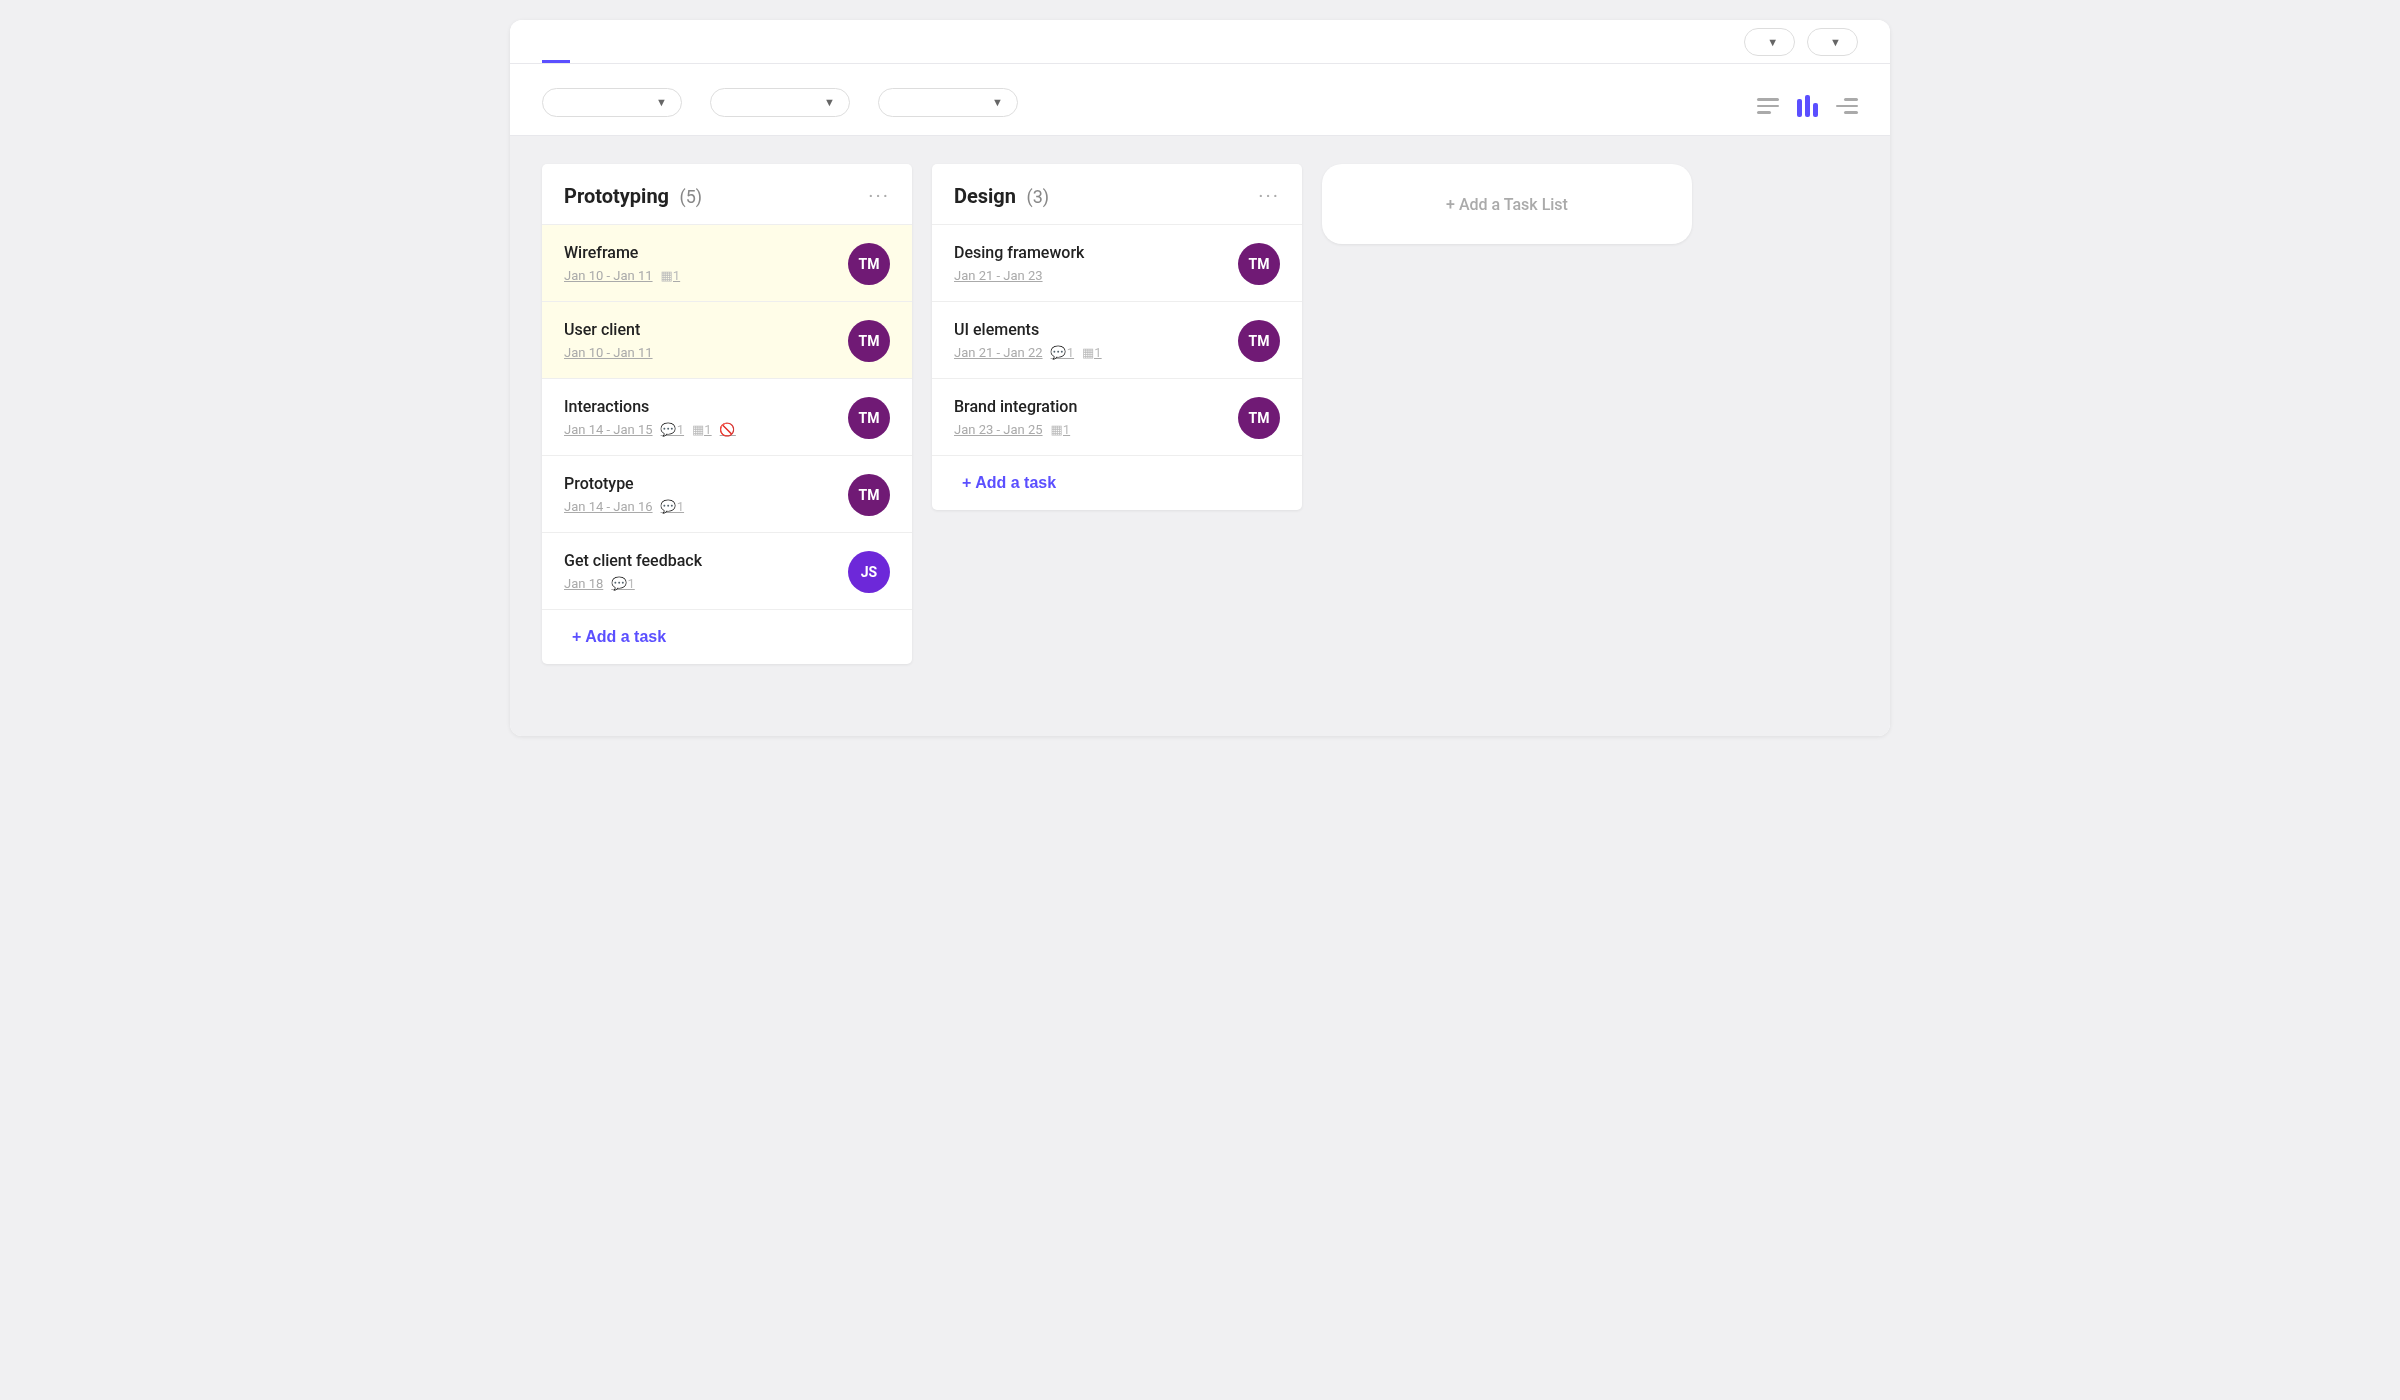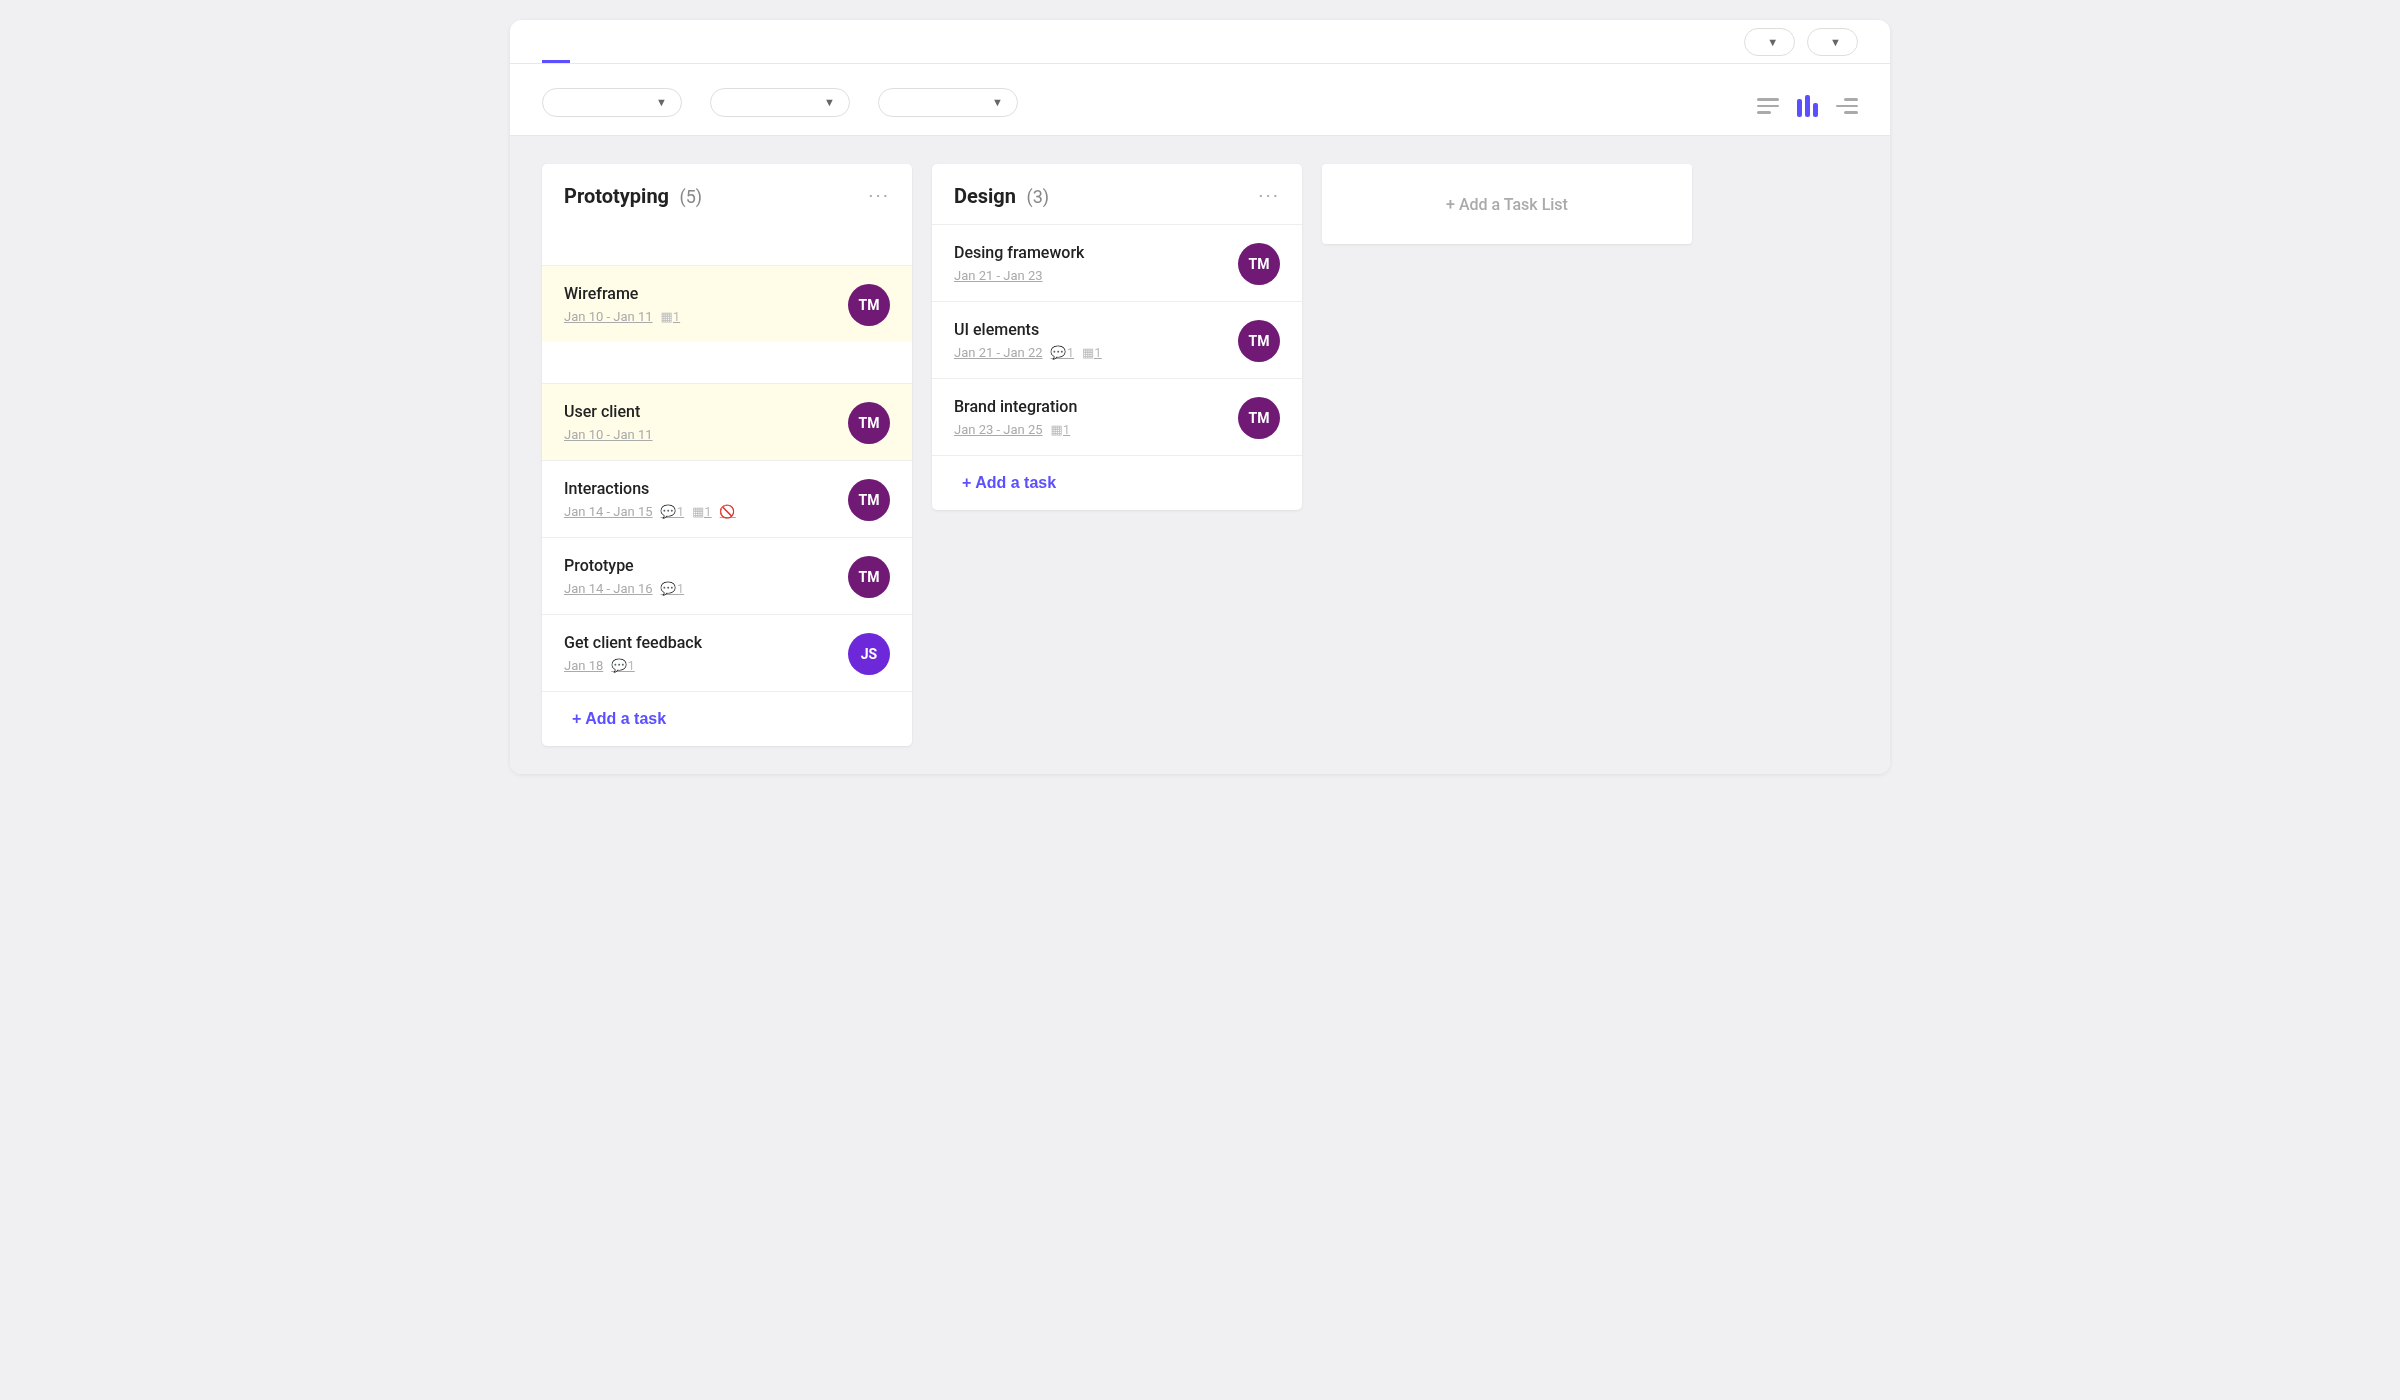--- a/index.html
+++ b/index.html
@@ -170,21 +170,20 @@
       border-top: 1px solid #eee;
       padding: 18px 22px 16px;
       display: flex;
       align-items: flex-start;
       justify-content: space-between;
       gap: 12px;
       background: #fff;
     }
     .task-card.highlighted {
       background: #fffde8;
-      margin-top: 41px;
     }
     .task-info {
       flex: 1;
     }
     .task-name {
       font-size: 16px;
       color: #222;
       font-weight: 500;
       margin-bottom: 6px;
     }
@@ -227,21 +226,21 @@
       cursor: pointer;
       display: flex;
       align-items: center;
       gap: 6px;
       background: none;
       border: none;
     }
     
     .add-list-column {
       background: #fff;
-      border-radius: 4px;
+      border-radius: 20px;
       width: 370px;
       min-width: 370px;
       min-height: 80px;
       display: flex;
       align-items: center;
       justify-content: center;
       box-shadow: 0 1px 3px rgba(0,0,0,0.07);
       cursor: pointer;
     }
     .add-list-btn {

